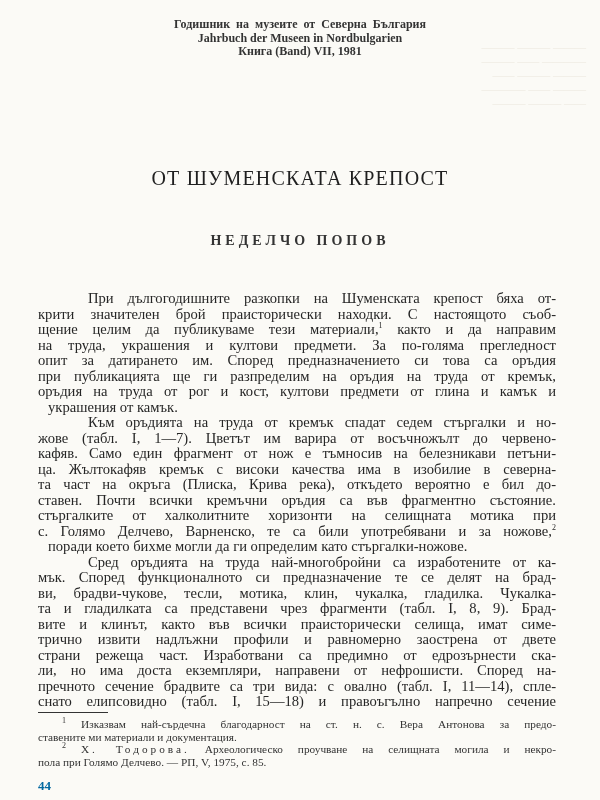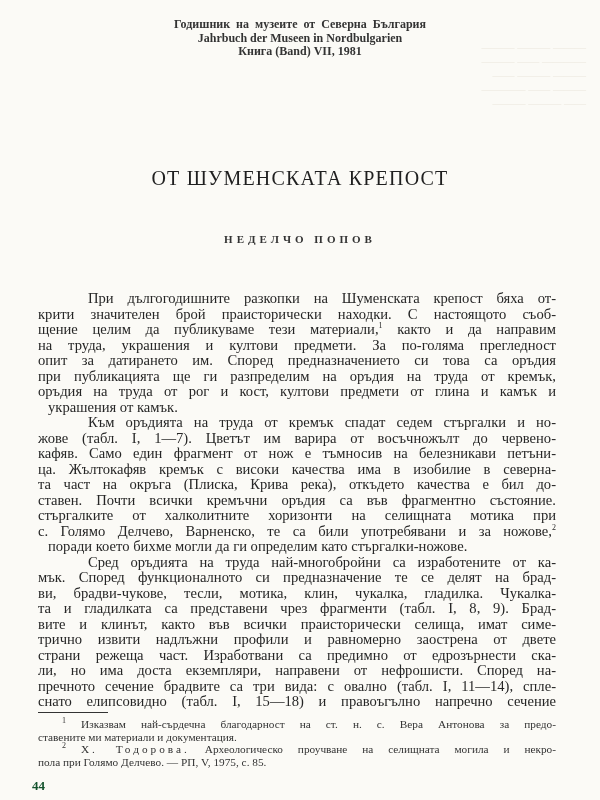--- a/index.html
+++ b/index.html
@@ -20,21 +20,21 @@
       text-align: center; font-size: 12px; line-height: 13.5px; font-weight: bold;
       color: #333;
     }
     .header .l1 { word-spacing: 3px; }
     .title {
       position: absolute; top: 167px; left: 0; width: 600px; text-align: center;
       font-size: 20px; line-height: 22px; letter-spacing: 1.2px; color: #1f1f1f;
     }
     .author {
       position: absolute; top: 233px; left: 0; width: 600px; text-align: center;
-      font-size: 11px; letter-spacing: 4px; font-weight: bold; color: #333;
+      font-size: 14px; letter-spacing: 4px; font-weight: bold; color: #333;
     }
     .body-text {
       position: absolute; top: 291px; left: 38px; width: 518px;
       font-size: 14.6px; line-height: 15.5px; text-align: justify; color: #262626;
     }
     .body-text .line { display: block; white-space: nowrap; text-align: justify; text-align-last: justify; }
     .body-text .line.last { text-align-last: left; margin-left: 10px; }
     .body-text .indent { padding-left: 50px; }
     sup { font-size: 8px; line-height: 0; vertical-align: super; }
     .rule {
@@ -42,21 +42,21 @@
     }
     .footnotes {
       position: absolute; top: 718px; left: 38px; width: 518px;
       font-size: 11.3px; line-height: 12.5px; color: #333;
     }
     .footnotes .line { display: block; white-space: nowrap; text-align: justify; text-align-last: justify; }
     .footnotes .line.last { text-align-last: left; }
     .footnotes .indent { padding-left: 24px; }
     .spaced { letter-spacing: 3px; }
     .page-number {
-      position: absolute; left: 32px; top: 778px; font-size: 13px; font-weight: bold; color: #14532d; text-align: center;
+      position: absolute; left: 38px; top: 778px; font-size: 13px; font-weight: bold; color: #0369a1; text-align: center;
     }
   </style>
 </head>
 <body>
 
 <div class="page">
 
   <div class="ghost">
     ——— ——— ———<br>——— —— ————<br>—— ——— ———<br>———— —— ———<br>——— ——— ——
   </div>
@@ -79,21 +79,21 @@
     <span class="line"><span>щение целим да публикуваме тези материали,</span><sup>1</sup><span> както и да направим</span></span>
     <span class="line">на труда, украшения и култови предмети. За по-голяма прегледност</span>
     <span class="line">опит за датирането им. Според предназначението си това са оръдия</span>
     <span class="line">при публикацията ще ги разпределим на оръдия на труда от кремък,</span>
     <span class="line">оръдия на труда от рог и кост, култови предмети от глина и камък и</span>
     <span class="line last">украшения от камък.</span>
     <span class="line indent">Към оръдията на труда от кремък спадат седем стъргалки и но-</span>
     <span class="line">жове (табл. I, 1—7). Цветът им варира от восъчножълт до червено-</span>
     <span class="line">кафяв. Само един фрагмент от нож е тъмносив на белезникави петъни-</span>
     <span class="line">ца. Жълтокафяв кремък с високи качества има в изобилие в северна-</span>
-    <span class="line">та част на окръга (Плиска, Крива река), откъдето качества е бил до-</span>
+    <span class="line">та част на окръга (Плиска, Крива река), откъдето вероятно е бил до-</span>
     <span class="line">ставен. Почти всички кремъчни оръдия са във фрагментно състояние.</span>
     <span class="line">стъргалките от халколитните хоризонти на селищната мотика при</span>
     <span class="line"><span>с. Голямо Делчево, Варненско, те са били употребявани и за ножове,</span><sup>2</sup></span>
     <span class="line last">поради което бихме могли да ги определим като стъргалки-ножове.</span>
     <span class="line indent">Сред оръдията на труда най-многобройни са изработените от ка-</span>
     <span class="line">мък. Според функционалното си предназначение те се делят на брад-</span>
     <span class="line">ви, брадви-чукове, тесли, мотика, клин, чукалка, гладилка. Чукалка-</span>
     <span class="line">та и гладилката са представени чрез фрагменти (табл. I, 8, 9). Брад-</span>
     <span class="line">вите и клинът, както във всички праисторически селища, имат симе-</span>
     <span class="line">трично извити надлъжни профили и равномерно заострена от двете</span>

